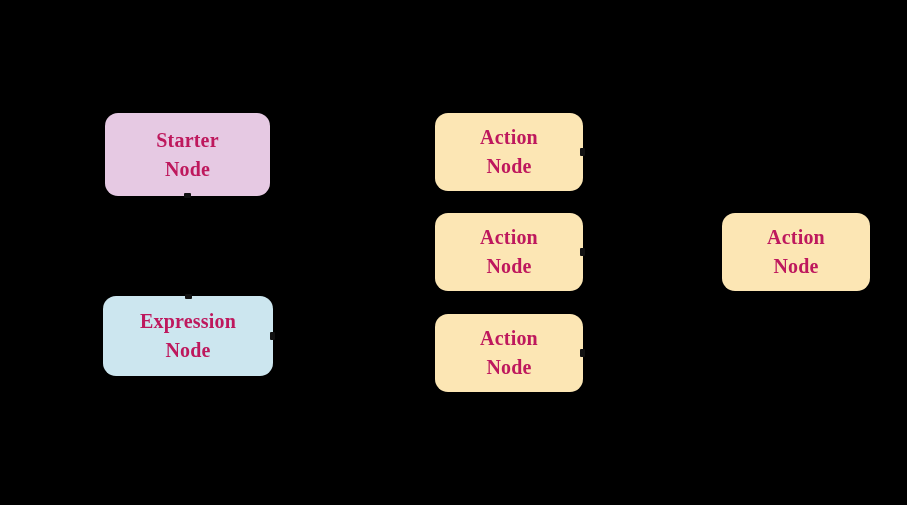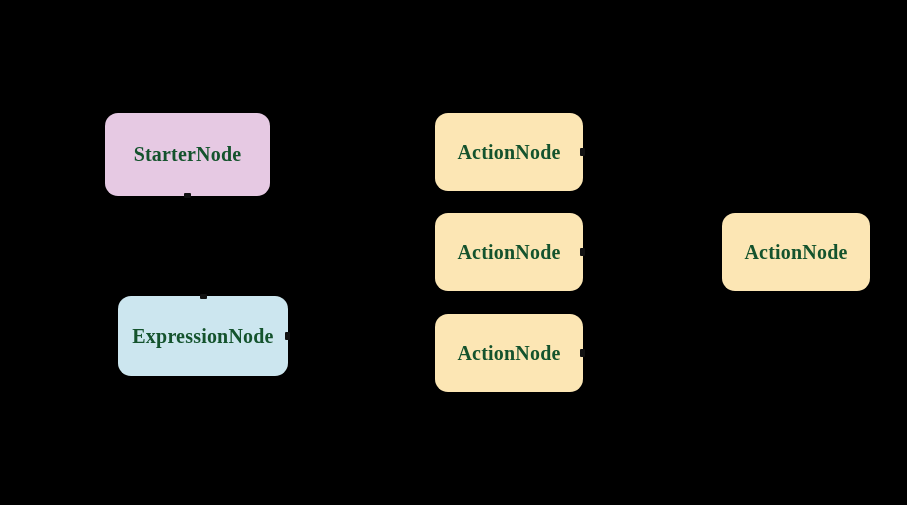--- a/index.html
+++ b/index.html
@@ -13,25 +13,25 @@
     width: 907px;
     height: 505px;
     background: #000000;
     overflow: hidden;
     font-family: "Liberation Serif", "DejaVu Serif", serif;
   }
   .node {
     position: absolute;
     box-sizing: border-box;
     display: flex;
-    flex-direction: row;
+    flex-direction: column;
     align-items: center;
     justify-content: center;
     border-radius: 13px;
-    color: #14532d;
+    color: #be185d;
     font-weight: bold;
     font-size: 20px;
     line-height: 1.45;
     text-align: center;
     letter-spacing: 0.2px;
     user-select: none;
   }
   .node .line1,
   .node .line2 {
     display: block;
@@ -80,21 +80,21 @@
   <div class="edge" style="left:583px; top:151px; width:4px; height:2px;"></div>
   <div class="edge" style="left:583px; top:251px; width:4px; height:2px;"></div>
   <div class="edge" style="left:583px; top:352px; width:4px; height:2px;"></div>
 
   <div class="node" style="left:105px; top:113px; width:165px; height:83px; background:#E6C9E3;">
     <span class="line1">Starter</span>
     <span class="line2">Node</span>
     <span class="port port-bottom"></span>
   </div>
 
-  <div class="node" style="left:118px; top:296px; width:170px; height:80px; background:#CCE6EF;">
+  <div class="node" style="left:103px; top:296px; width:170px; height:80px; background:#CCE6EF;">
     <span class="line1">Expression</span>
     <span class="line2">Node</span>
     <span class="port port-top"></span>
     <span class="port port-right"></span>
   </div>
 
   <div class="node" style="left:435px; top:113px; width:148px; height:78px; background:#FCE6B4;">
     <span class="line1">Action</span>
     <span class="line2">Node</span>
     <span class="port port-right"></span>

